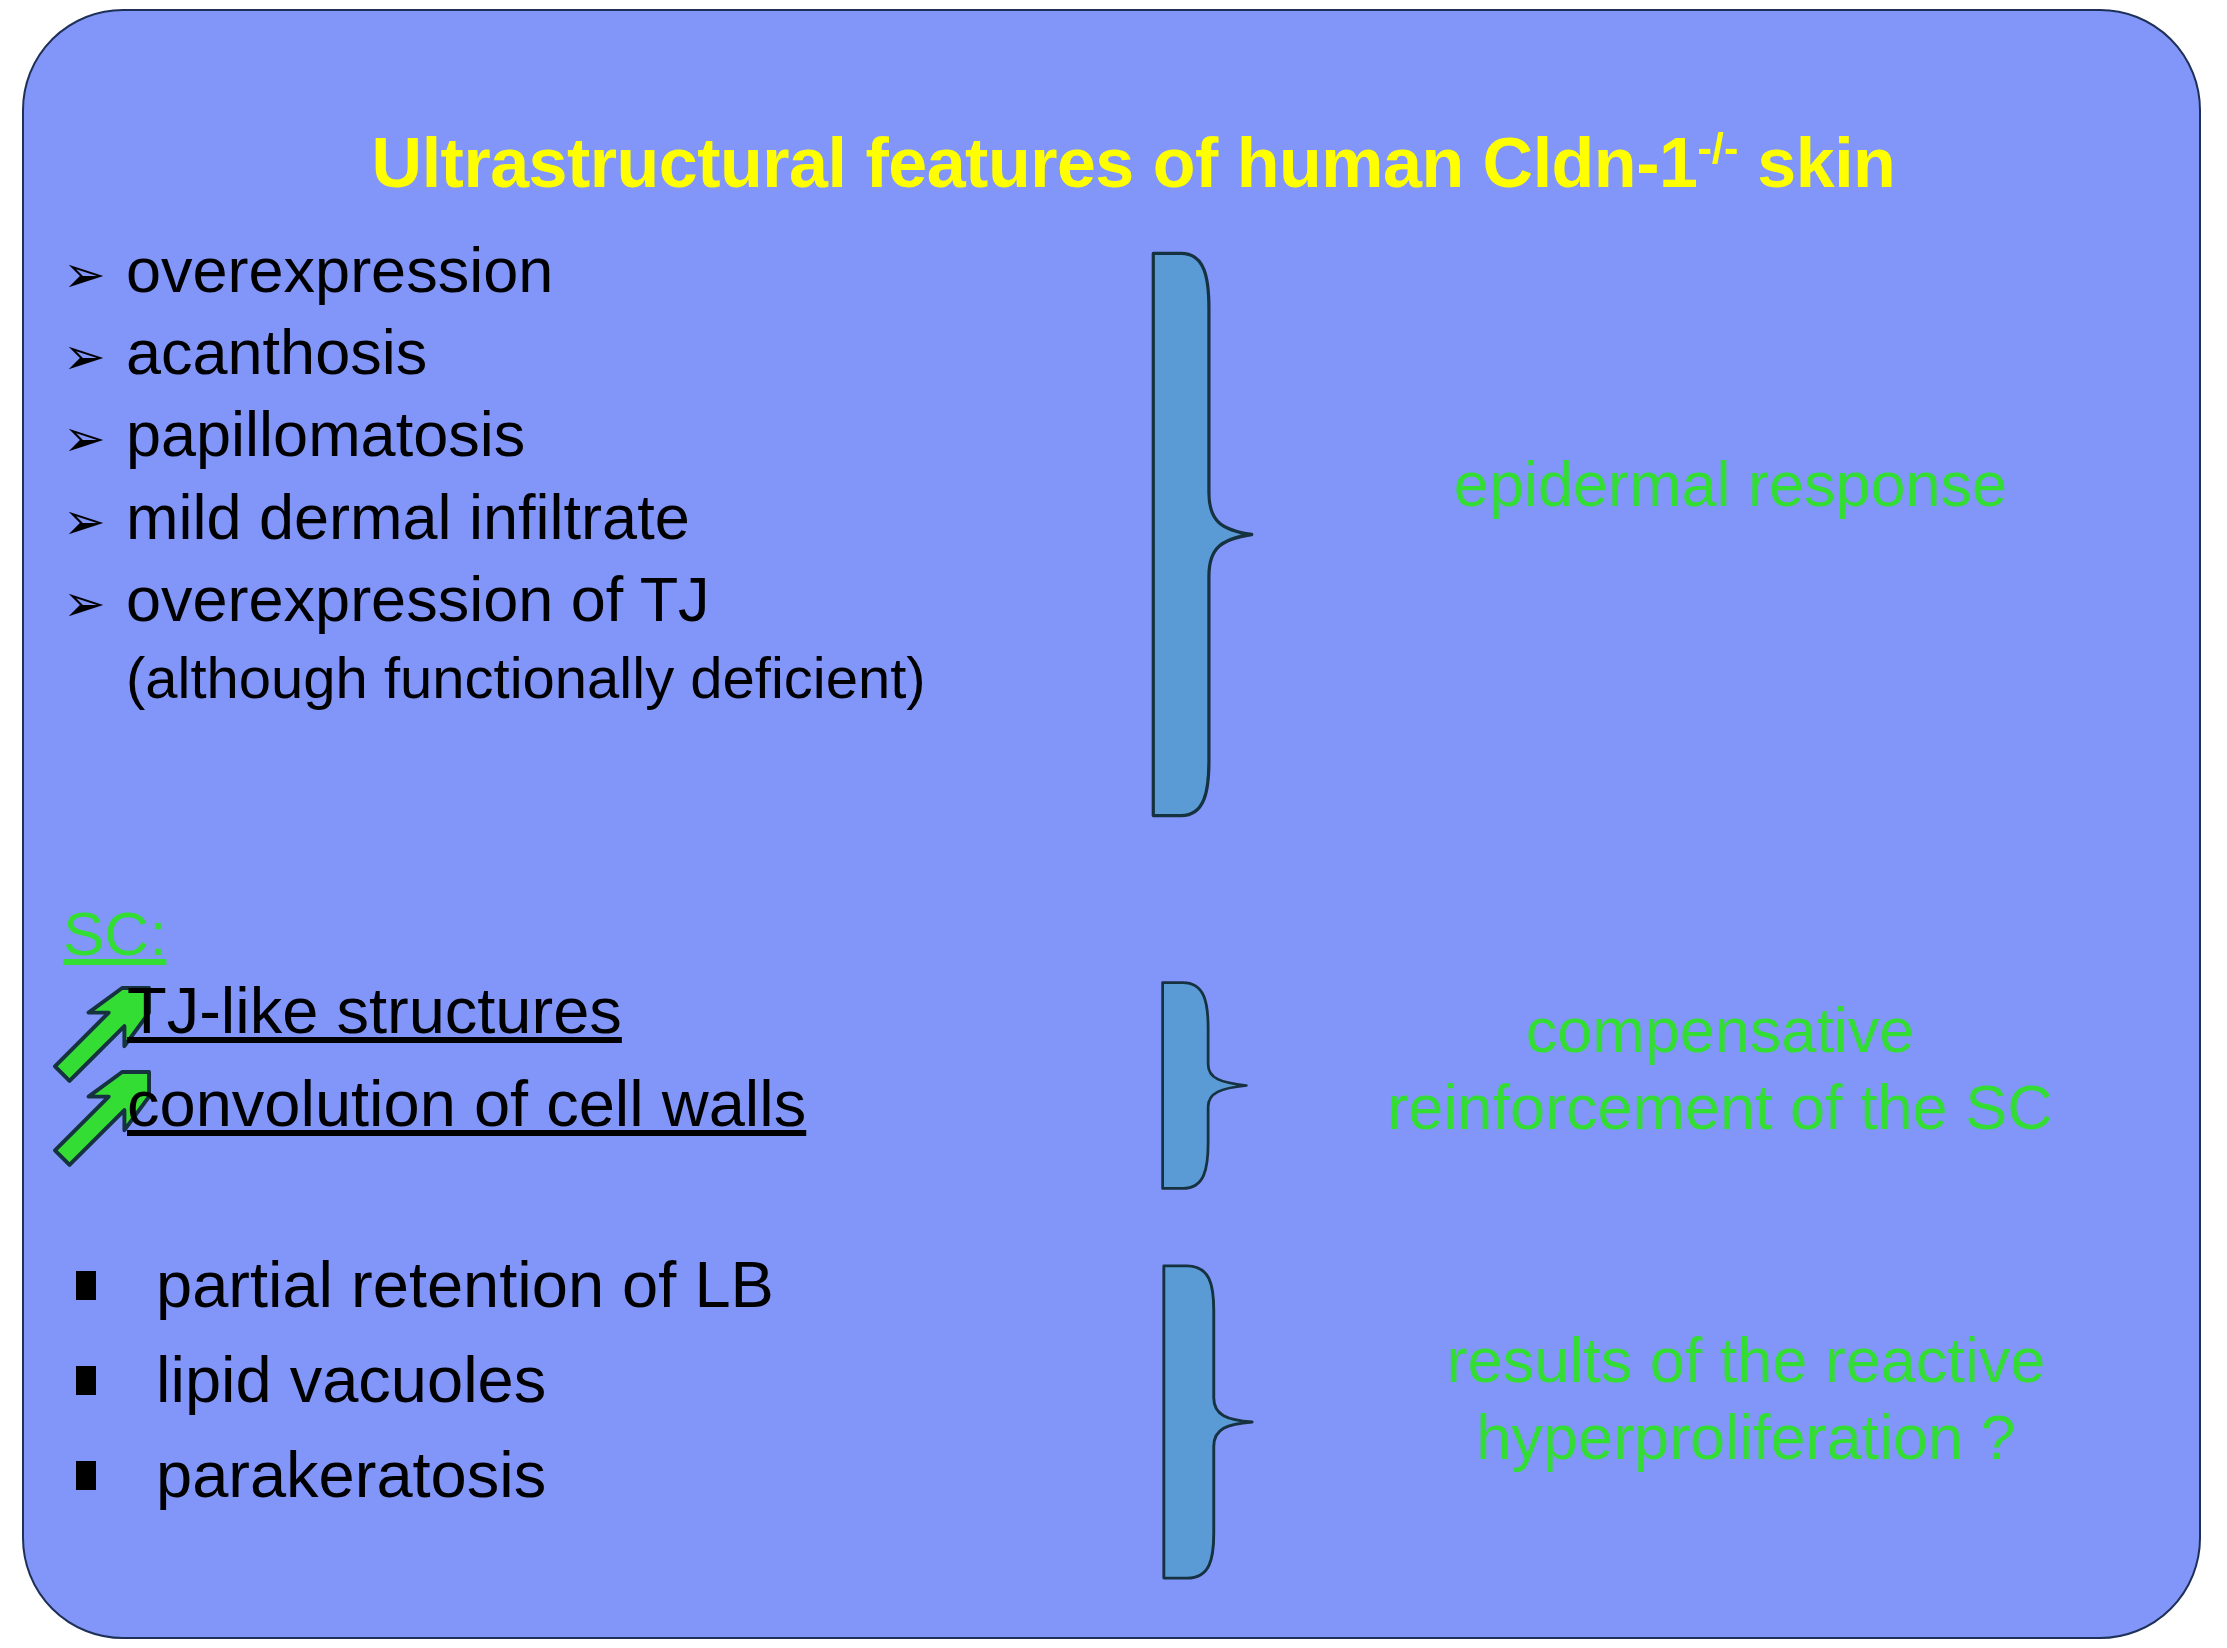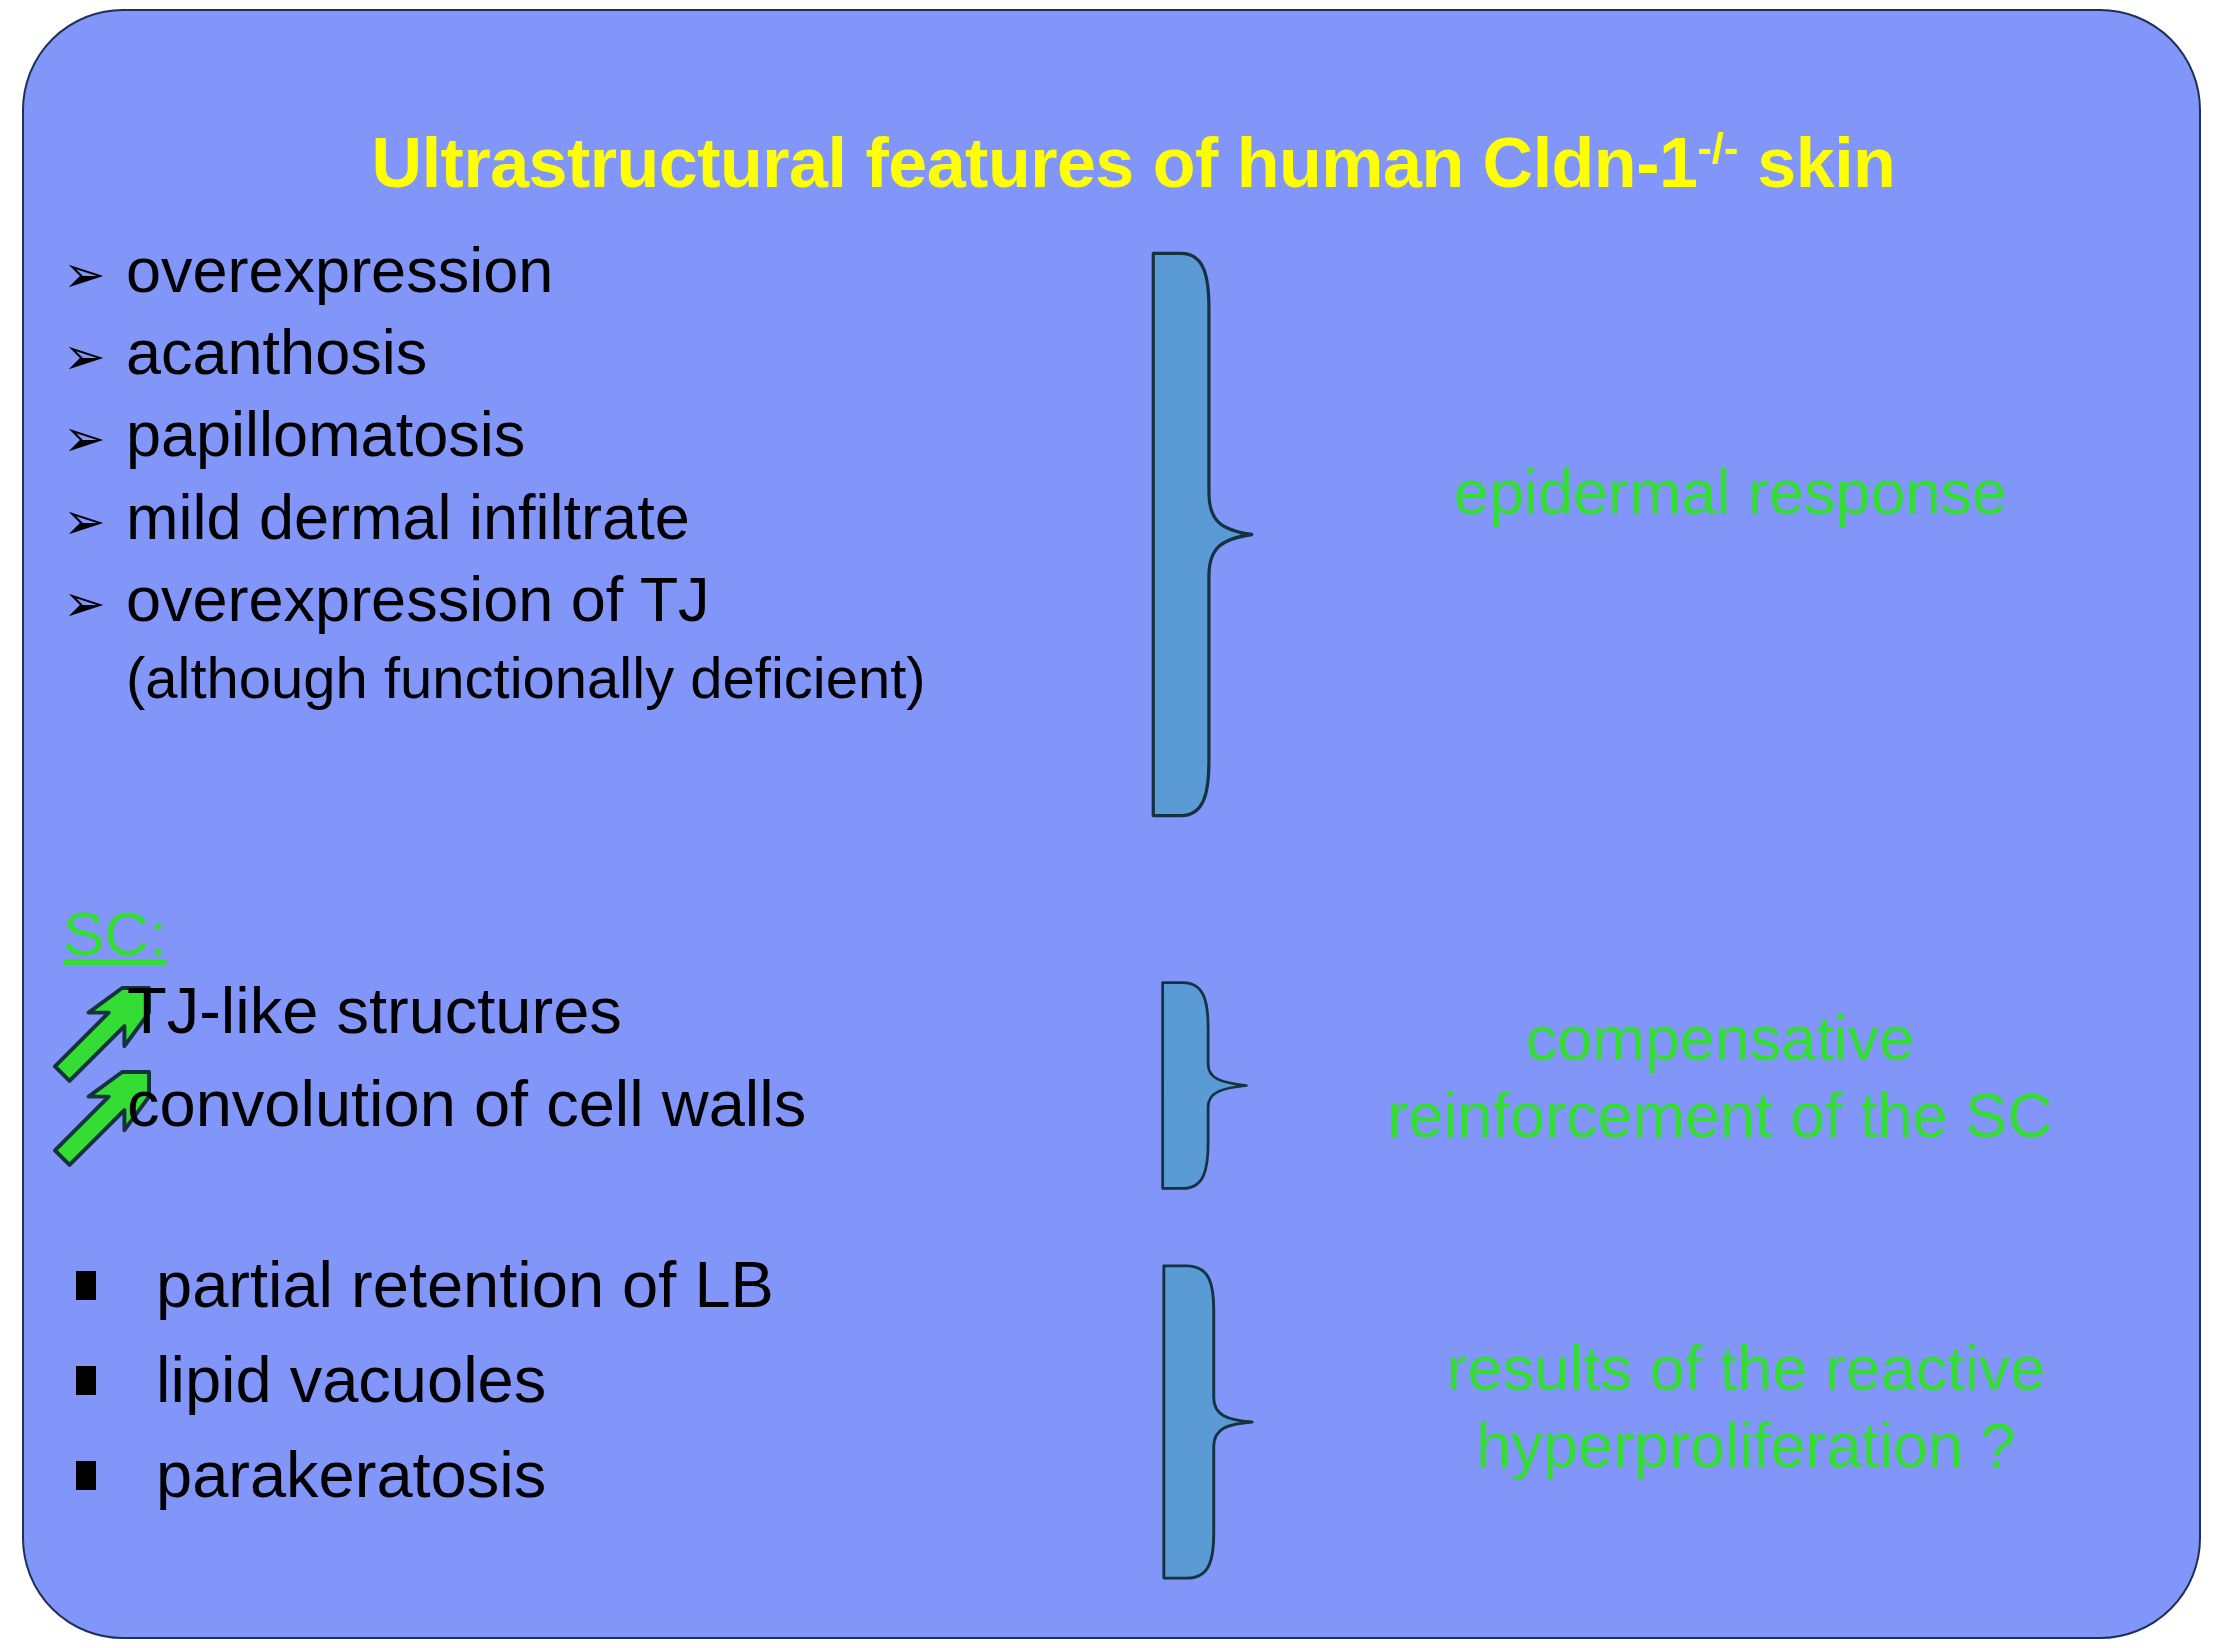--- a/index.html
+++ b/index.html
@@ -105,20 +105,21 @@
     text-decoration: underline;
   }
 
   
   #group-green {
     left: 127px;
     top: 975px;
   }
   #group-green .row {
     margin-bottom: 20px;
+    text-decoration: underline;
   }
   #group-green .row-text {
     font-size: 65px;
   }
 
   
   .green-arrow {
     position: absolute;
     width: 112px;
     height: 112px;
@@ -162,21 +163,20 @@
   #brace-3 { left: 1160px; top: 1262px; width: 96px; height: 320px; }
 
   
   .callout {
     position: absolute;
     color: #33DD33;
     font-size: 63px;
     line-height: 1.22;
     text-align: center;
     white-space: nowrap;
-    margin-top: 8px;
   }
   #callout-1 { left: 1315px; top: 446px;  width: 831px; }
   #callout-2 { left: 1262px; top: 992px; width: 916px; }
   #callout-3 { left: 1304px; top: 1322px; width: 884px; }
   .callout .ln { display: block; }
 </style>
 </head>
 <body>
 
 <div id="slide">

